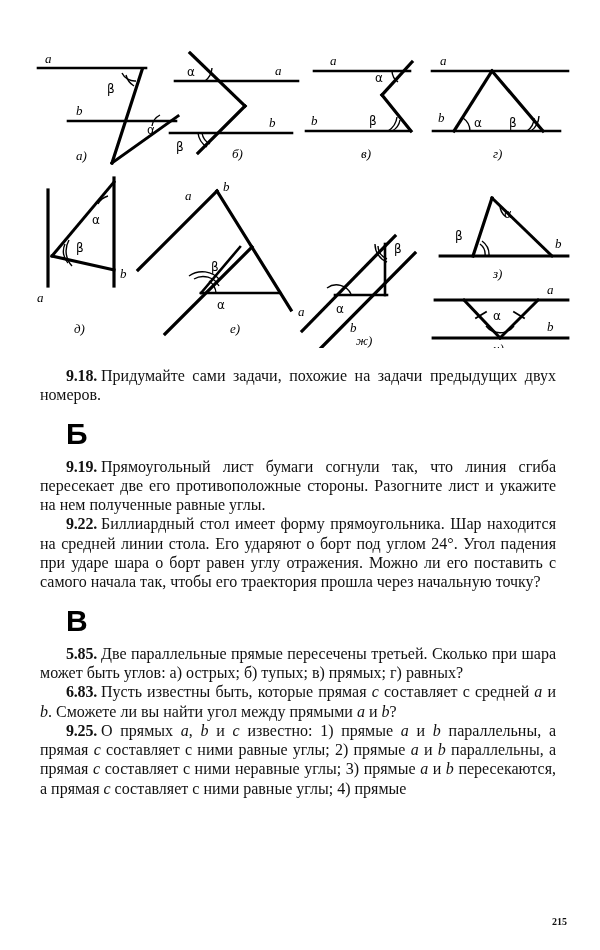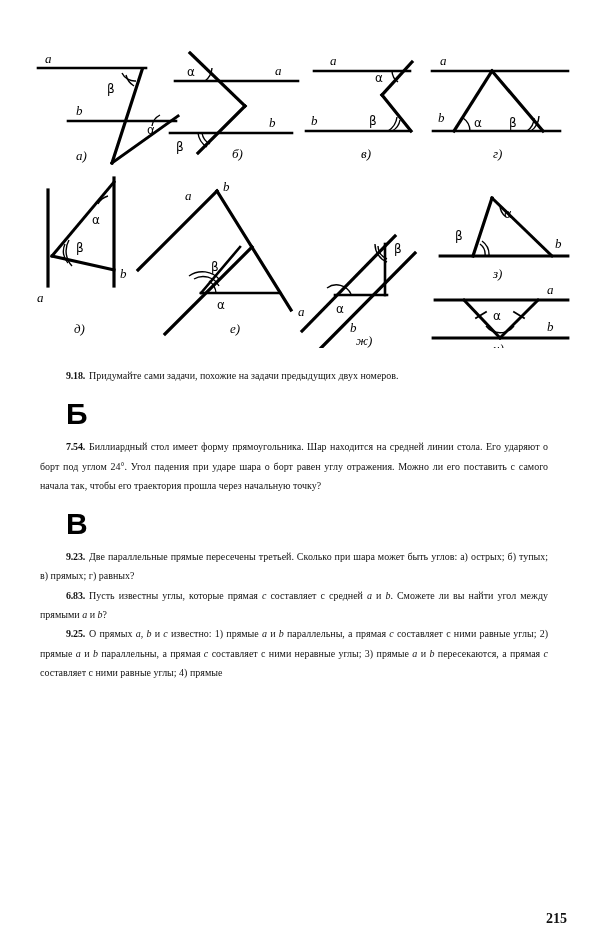--- a/index.html
+++ b/index.html
@@ -49,22 +49,22 @@
 
   
   .body-text {
     position: absolute;
     left: 40px;
     top: 366px;
     width: 520px;
   }
 
   p.para {
-    margin: 0 12px 0 0;
-    font-size: 10px;
+    margin: 0 4px 0 0;
+    font-size: 16px;
     line-height: 19.3px;
     text-align: justify;
     text-indent: 26px;
     hyphens: manual;
     color: #111;
   }
   p.para + p.para { margin-top: 0px; }
 
   .tasknum {
     font-weight: bold;
@@ -81,21 +81,21 @@
     margin: 13px 0 7px 26px;
     color: #000;
   }
 
   .page-number {
     position: absolute;
     right: 33px;
     bottom: 23px;
     font-family: "Liberation Serif", "DejaVu Serif", serif;
     font-weight: bold;
-    font-size: 14px;
+    font-size: 10px;
     color: #111;
   }
 
   
   text.lbl {
     font-family: "Liberation Serif", "DejaVu Serif", serif;
     font-style: italic;
     font-size: 13px;
     fill: #000;
   }
@@ -292,35 +292,38 @@
   </div>
 
   <div class="body-text">
 
     <p class="para">
       <span class="tasknum">9.18.</span><span>Придумайте сами задачи, похожие на задачи предыдущих двух номеров.</span>
     </p>
 
     <div class="section-letter">Б</div>
 
-
-
-
-    <p class="para">
-      <span class="tasknum">7.54.</span><span>Биллиардный стол имеет форму прямоугольника. Шар находится на средней линии стола. Его ударяют о борт под углом 24°. Угол падения при ударе шара о борт равен углу отражения. Можно ли его поставить с самого начала так, чтобы его траектория прошла через начальную точку?</span>
+    <p class="para">
+      <span class="tasknum">9.19.</span><span>Прямоугольный лист бумаги согнули так, что линия сгиба пересекает две его противоположные стороны. Разогните лист и укажите на нем полученные равные углы.</span>
+    </p>
+
+
+
+    <p class="para">
+      <span class="tasknum">9.22.</span><span>Биллиардный стол имеет форму прямоугольника. Шар находится на средней линии стола. Его ударяют о борт под углом 24°. Угол падения при ударе шара о борт равен углу отражения. Можно ли его поставить с самого начала так, чтобы его траектория прошла через начальную точку?</span>
     </p>
 
     <div class="section-letter">В</div>
 
     <p class="para">
-      <span class="tasknum">9.23.</span><span>Две параллельные прямые пересечены третьей. Сколько при шара может быть углов: а) острых; б) тупых; в) прямых; г) равных?</span>
-    </p>
-
-    <p class="para">
-      <span class="tasknum">6.83.</span><span><span>Пусть известны углы, которые прямая </span><span class="it">c</span><span> составляет с средней </span><span class="it">a</span><span> и </span><span class="it">b</span><span>. Сможете ли вы найти угол между прямыми </span><span class="it">a</span><span> и </span><span class="it">b</span><span>?</span></span>
+      <span class="tasknum">5.85.</span><span>Две параллельные прямые пересечены третьей. Сколько при шара может быть углов: а) острых; б) тупых; в) прямых; г) равных?</span>
+    </p>
+
+    <p class="para">
+      <span class="tasknum">6.83.</span><span><span>Пусть известны быть, которые прямая </span><span class="it">c</span><span> составляет с средней </span><span class="it">a</span><span> и </span><span class="it">b</span><span>. Сможете ли вы найти угол между прямыми </span><span class="it">a</span><span> и </span><span class="it">b</span><span>?</span></span>
     </p>
 
     <p class="para">
       <span class="tasknum">9.25.</span><span><span>О прямых </span><span class="it">a</span><span>, </span><span class="it">b</span><span> и </span><span class="it">c</span><span> известно: 1) прямые </span><span class="it">a</span><span> и </span><span class="it">b</span><span> параллельны, а прямая </span><span class="it">c</span><span> составляет с ними равные углы; 2) прямые </span><span class="it">a</span><span> и </span><span class="it">b</span><span> параллельны, а прямая </span><span class="it">c</span><span> составляет с ними неравные углы; 3) прямые </span><span class="it">a</span><span> и </span><span class="it">b</span><span> пересекаются, а прямая </span><span class="it">c</span><span> составляет с ними равные углы; 4) прямые</span></span>
     </p>
 
   </div>
 
   <div class="page-number">215</div>
 

